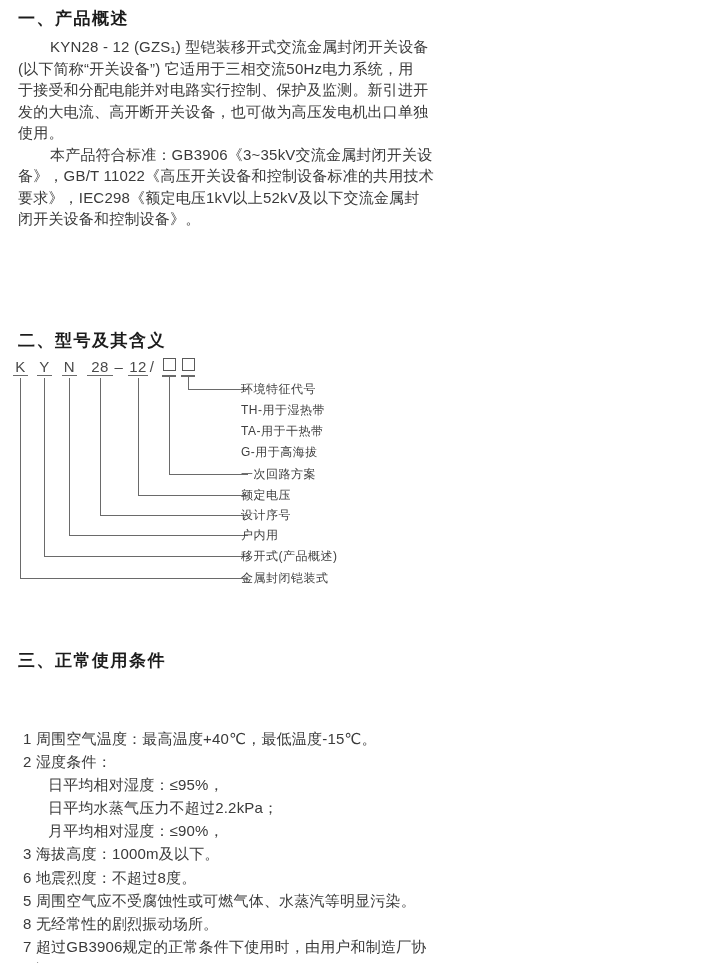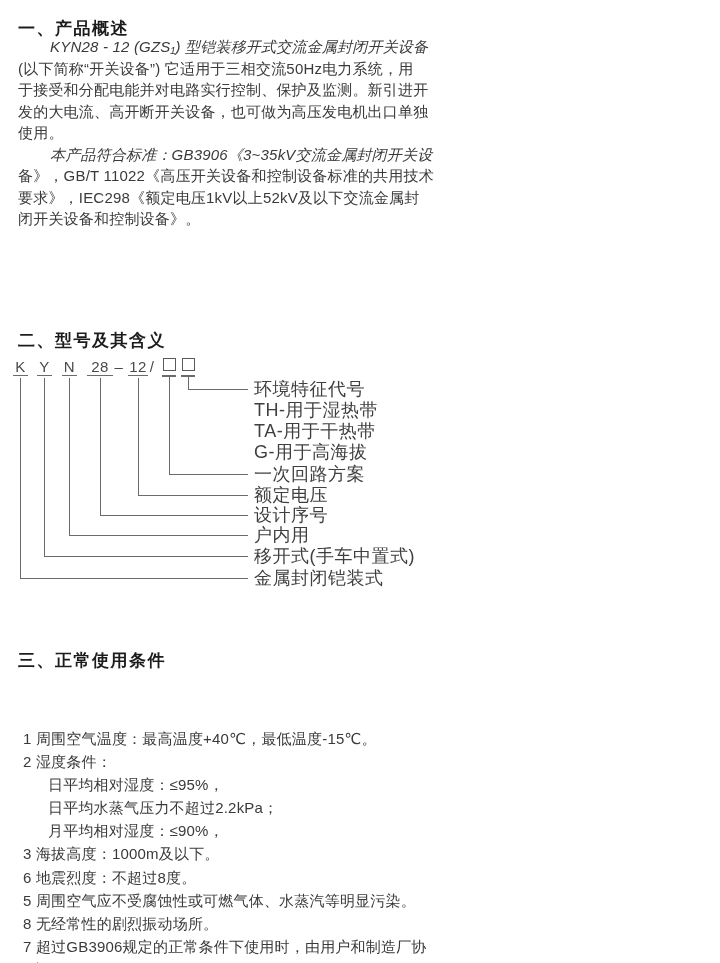--- a/index.html
+++ b/index.html
@@ -7,51 +7,51 @@
     position:relative;width:720px;height:963px;background:#ffffff;
     font-family:"Liberation Sans","DejaVu Sans",sans-serif;
     color:#3a3a3a;overflow:hidden;
   }
   .heading{
     position:absolute;left:18px;font-size:17px;font-weight:700;
     color:#1c1c1c;letter-spacing:1.5px;white-space:nowrap;
   }
   .textblock{position:absolute;left:18px;width:392px;font-size:15px;}
   .tline{line-height:21.5px;white-space:nowrap;letter-spacing:0.2px;}
-  .tline.indent{text-indent:32px;font-style:italic;}
+  .tline.indent{text-indent:32px;}
   
   .diagram{position:absolute;left:0;top:0;width:450px;height:600px;}
   .token{
     position:absolute;top:358px;height:17px;line-height:17px;
     text-align:center;font-size:15px;color:#4a4a4a;letter-spacing:0.5px;
   }
   .token.ticked{border-bottom:1.5px solid #6a6a6a;}
   .mbox{
     position:absolute;top:358px;width:11px;height:11px;
     border:1.5px solid #5a5a5a;background:#fff;
   }
   .btick{position:absolute;top:375px;height:1.5px;background:#6a6a6a;}
   .vline{position:absolute;width:1.3px;background:#6a6a6a;}
   .hline{position:absolute;height:1.3px;background:#6a6a6a;}
   .dlabel{
-    position:absolute;left:254px;height:18px;line-height:18px;
-    font-size:18px;color:#3f3f3f;letter-spacing:0.5px;white-space:nowrap;
+    position:absolute;left:241px;height:18px;line-height:18px;
+    font-size:12px;color:#3f3f3f;letter-spacing:0.5px;white-space:nowrap;
   }
   
   .condlist{position:absolute;left:0;top:684px;width:460px;font-size:15px;margin-top:43px;}
   .cline{line-height:23.1px;white-space:nowrap;letter-spacing:0.2px;padding-left:23px;}
   .cline.sub{padding-left:48px;}
   .cline.cont{padding-left:31px;}
 </style>
 </head>
 <body>
 
 <div class="page">
 
-  <div class="heading" style="top:17px">一、产品概述</div>
+  <div class="heading" style="top:7px">一、产品概述</div>
 
   <div class="textblock" style="top:36px">
     <div class="tline indent">KYN28 - 12 (GZS₁) 型铠装移开式交流金属封闭开关设备</div>
     <div class="tline">(以下简称“开关设备”) 它适用于三相交流50Hz电力系统，用</div>
     <div class="tline">于接受和分配电能并对电路实行控制、保护及监测。新引进开</div>
     <div class="tline">发的大电流、高开断开关设备，也可做为高压发电机出口单独</div>
     <div class="tline">使用。</div>
     <div class="tline indent">本产品符合标准：GB3906《3~35kV交流金属封闭开关设</div>
     <div class="tline">备》，GB/T 11022《高压开关设备和控制设备标准的共用技术</div>
     <div class="tline">要求》，IEC298《额定电压1kV以上52kV及以下交流金属封</div>
@@ -91,21 +91,21 @@
     <div class="hline" style="left:20px;top:578px;width:228px"></div>
 
     <div class="dlabel" style="top:380px">环境特征代号</div>
     <div class="dlabel" style="top:401px">TH-用于湿热带</div>
     <div class="dlabel" style="top:422px">TA-用于干热带</div>
     <div class="dlabel" style="top:443px">G-用于高海拔</div>
     <div class="dlabel" style="top:465px">一次回路方案</div>
     <div class="dlabel" style="top:486px">额定电压</div>
     <div class="dlabel" style="top:506px">设计序号</div>
     <div class="dlabel" style="top:526px">户内用</div>
-    <div class="dlabel" style="top:547px">移开式(手车中置式)</div>
+    <div class="dlabel" style="top:547px">移开式(产品概述)</div>
     <div class="dlabel" style="top:569px">金属封闭铠装式</div>
   </div>
 
   <div class="heading" style="top:649px">三、正常使用条件</div>
 
   <div class="condlist">
     <div class="cline">1 周围空气温度：最高温度+40℃，最低温度-15℃。</div>
     <div class="cline">2 湿度条件：</div>
     <div class="cline sub">日平均相对湿度：≤95%，</div>
     <div class="cline sub">日平均水蒸气压力不超过2.2kPa；</div>

